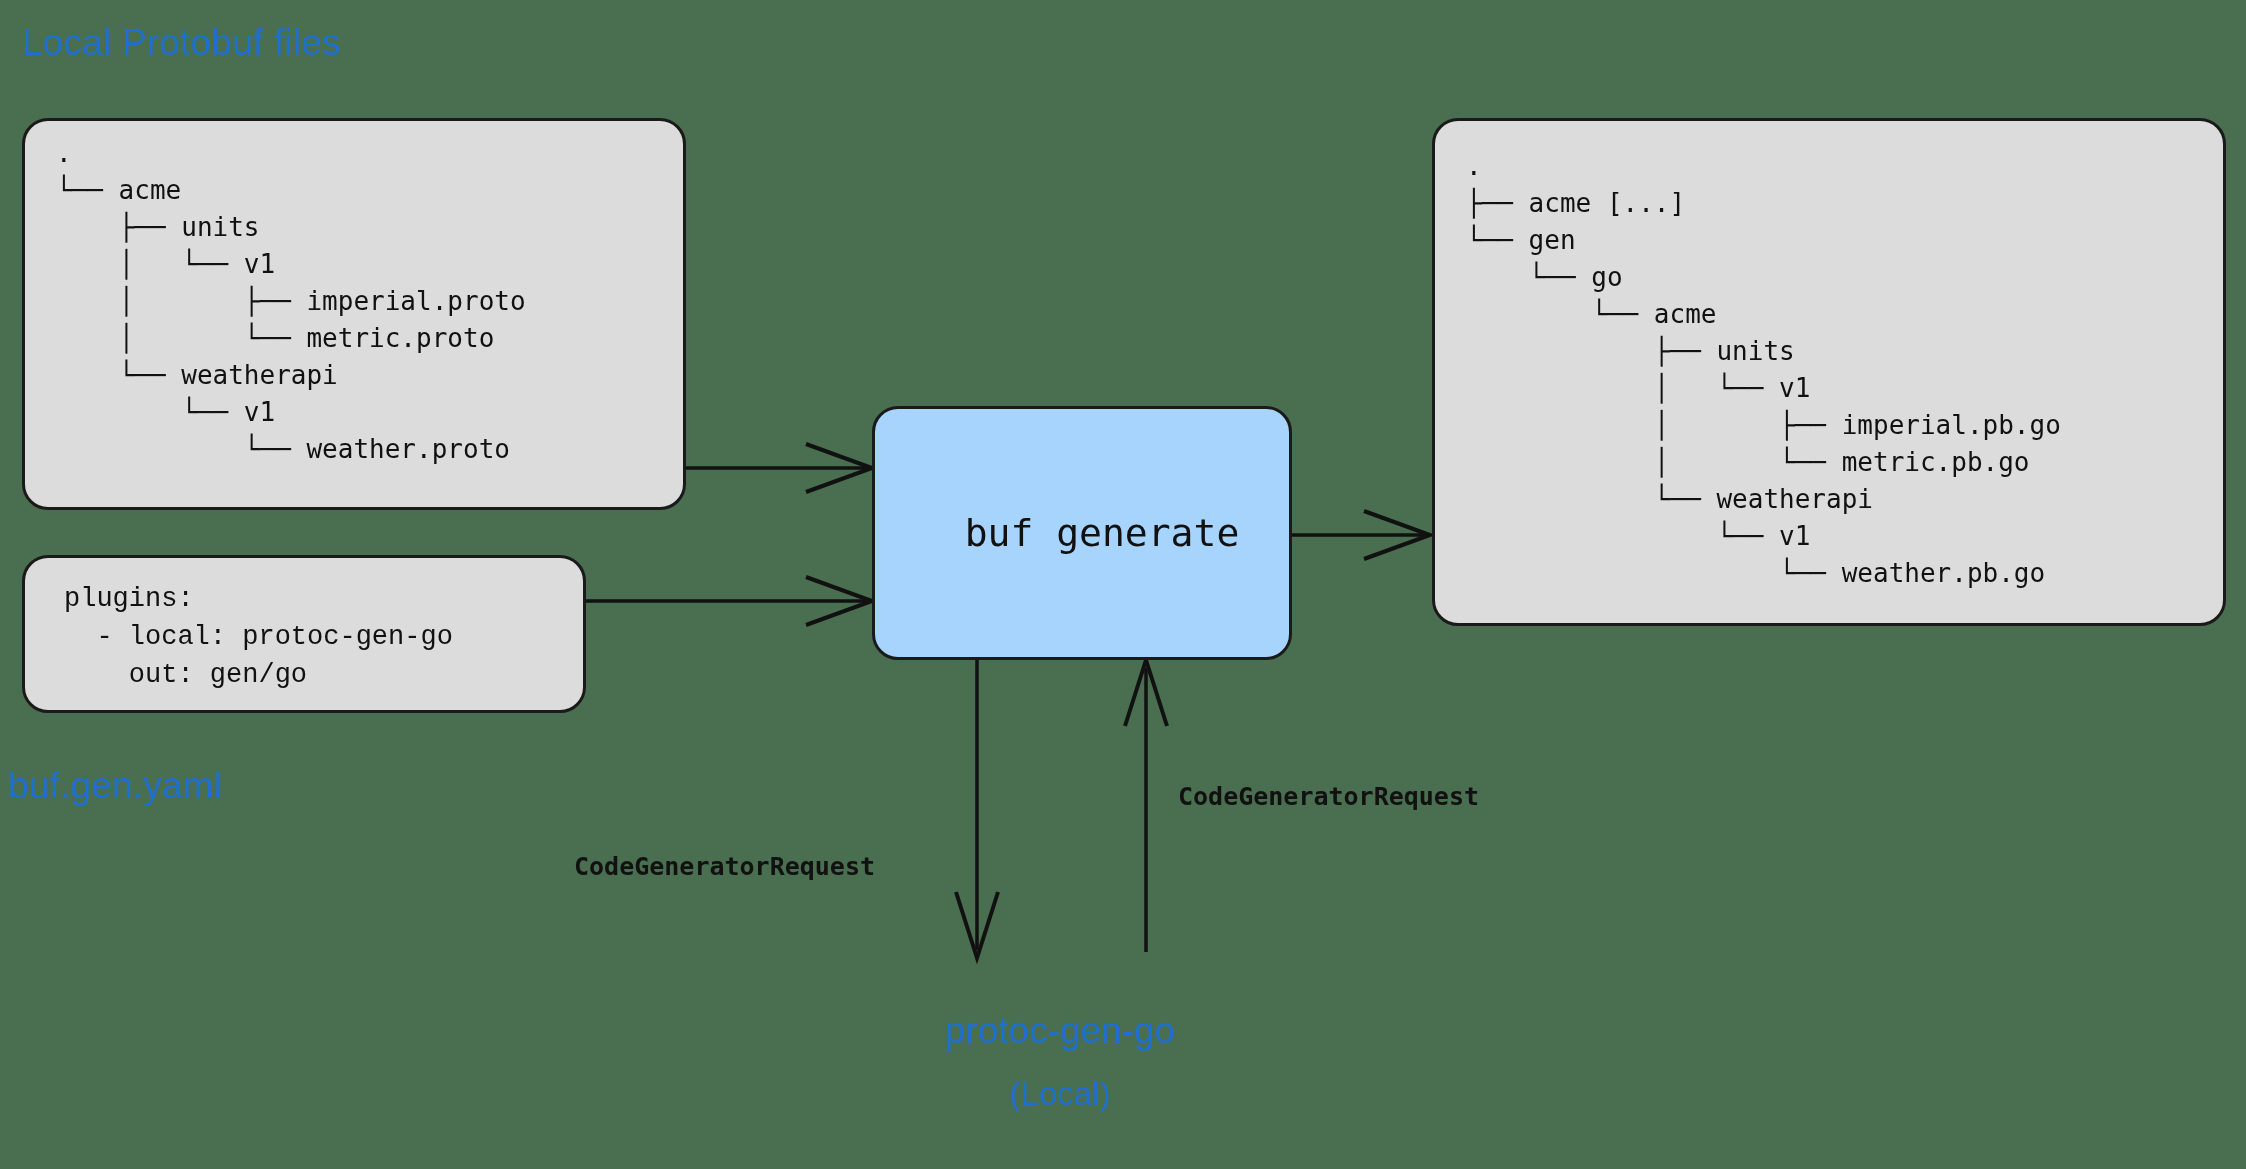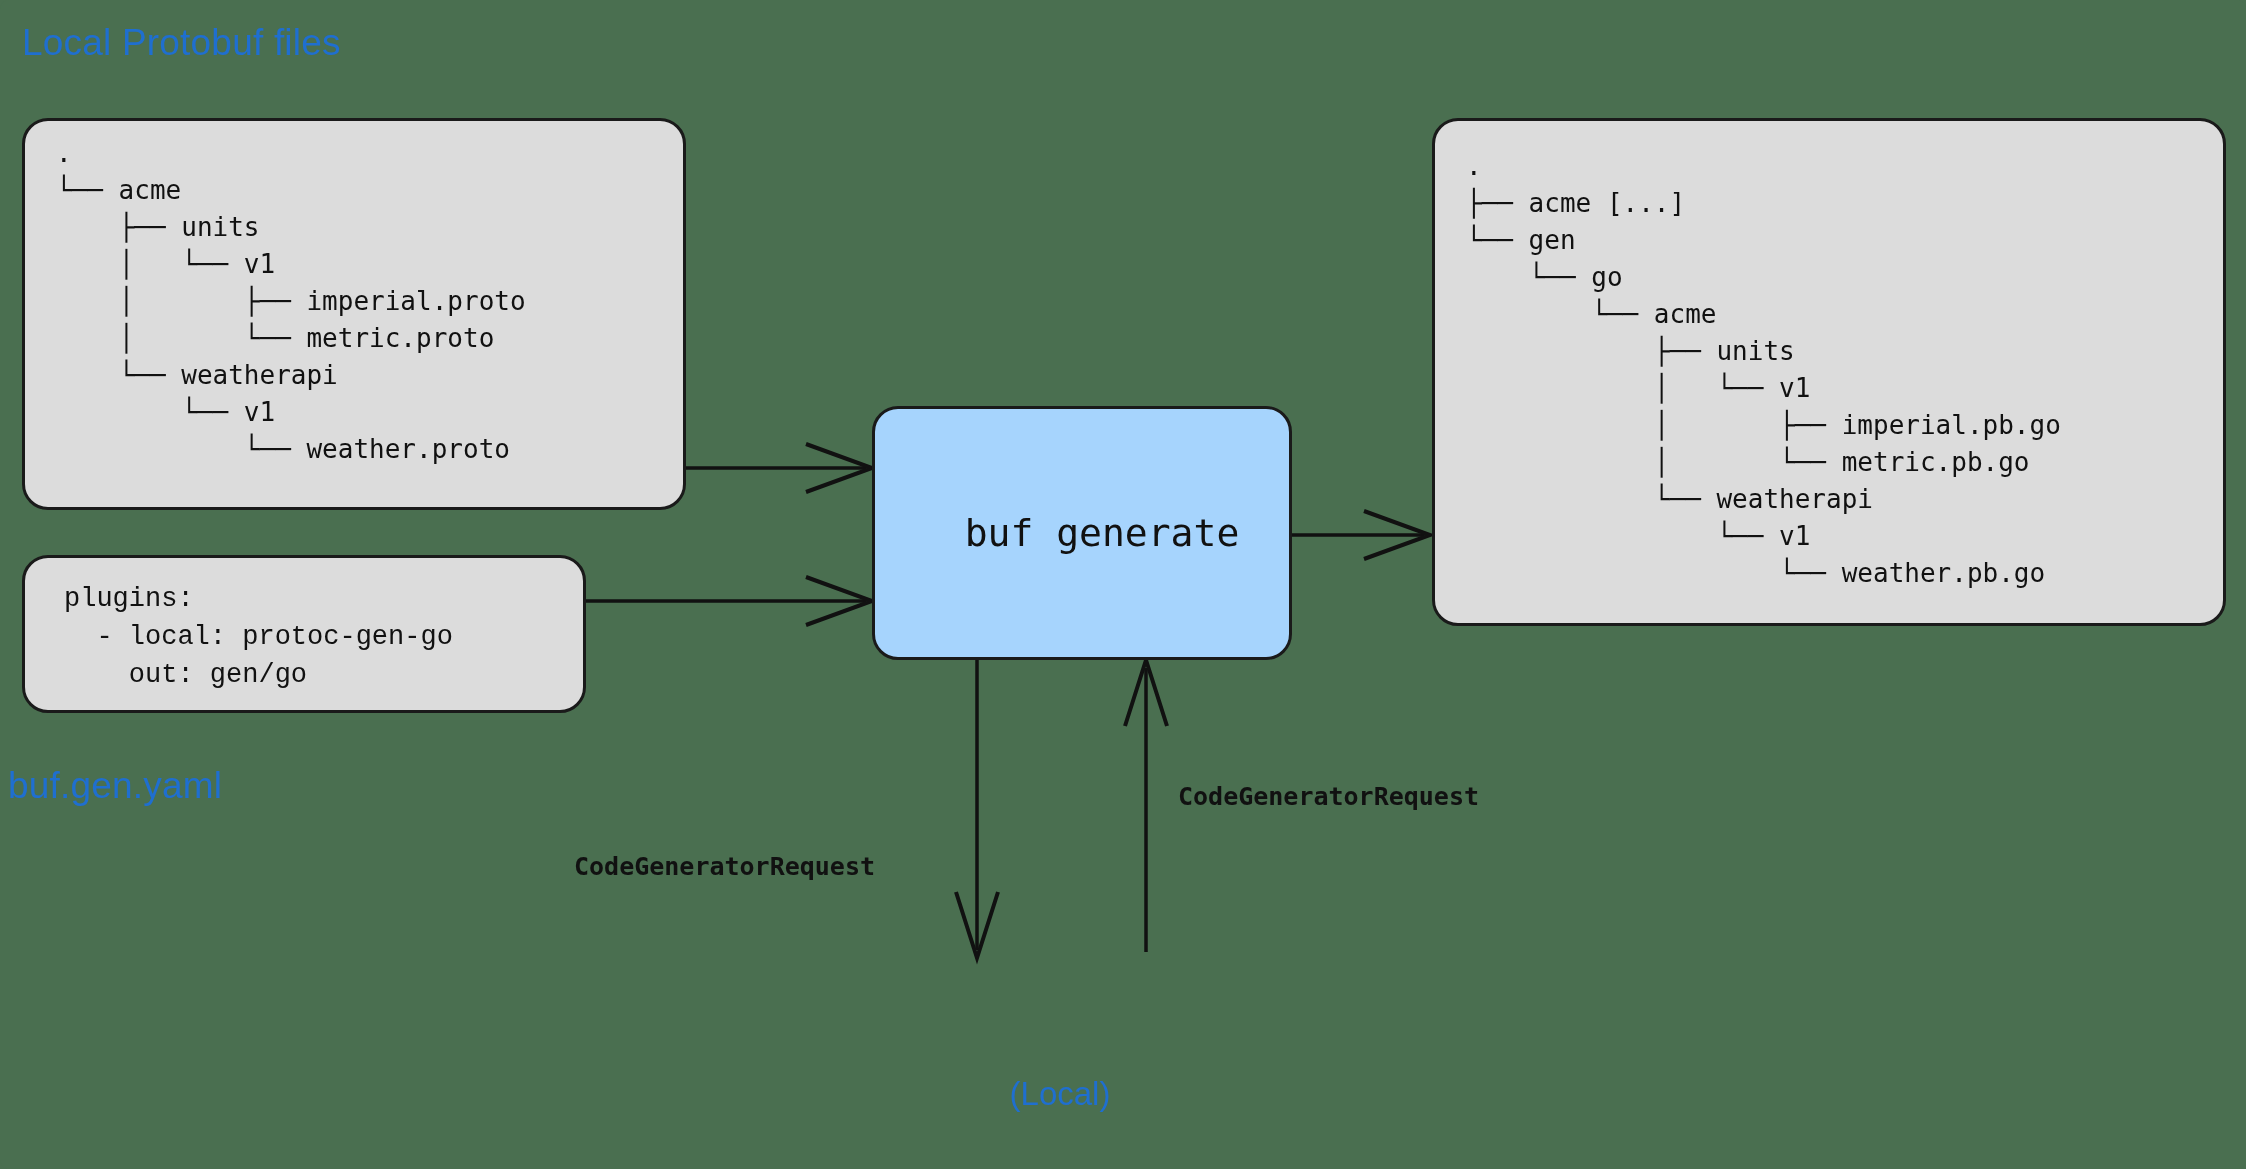--- a/index.html
+++ b/index.html
@@ -156,16 +156,17 @@
             │       ├── imperial.pb.go
             │       └── metric.pb.go
             └── weatherapi
                 └── v1
                     └── weather.pb.go</div>
 
   <div class="edge-label" style="left:574px; top:816px;margin-top:36px;">CodeGeneratorRequest</div>
 
   <div class="edge-label" style="left:1178px; top:782px;">CodeGeneratorRequest</div>
 
+  <div class="plugin-title" style="left:760px; top:1010px; width:600px;">protoc-gen-go</div>
 
   <div class="plugin-sub" style="left:760px; top:1075px; width:600px;">(Local)</div>
 
 </div>
 
 </body></html>

